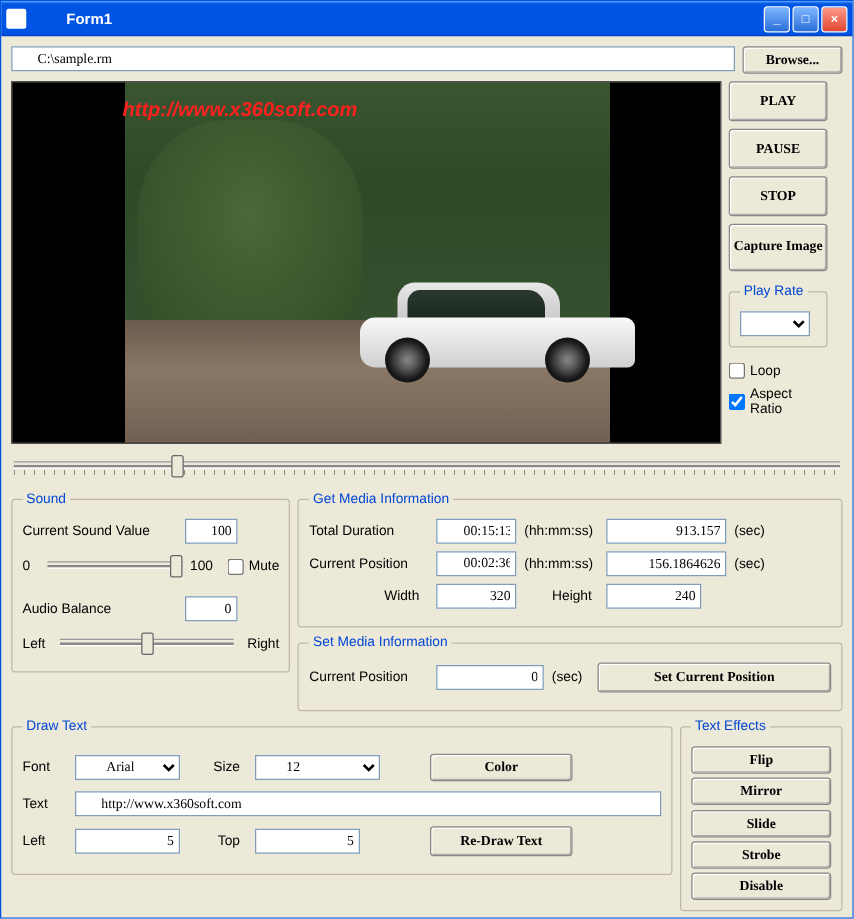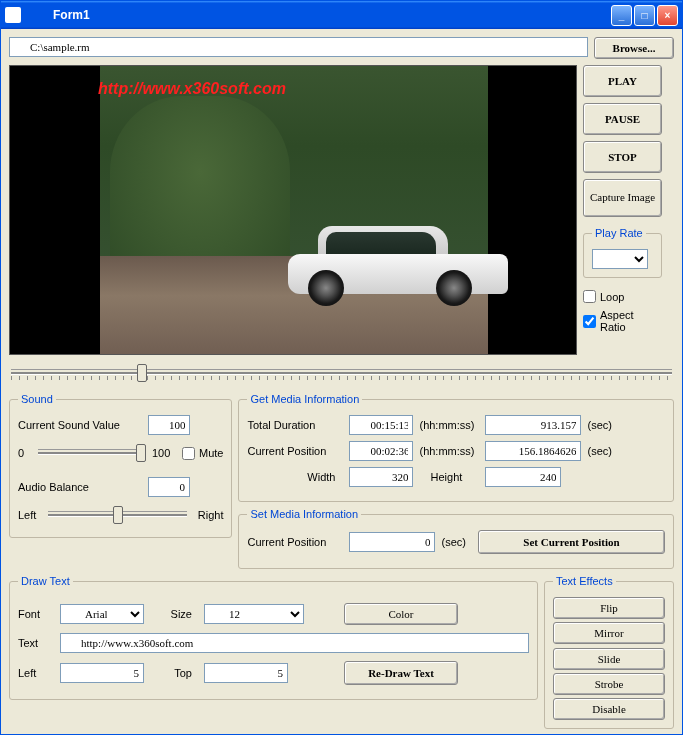--- a/index.html
+++ b/index.html
@@ -9,21 +9,21 @@
 .titlebar .icon { width: 16px; height: 16px; background: #fff; margin-right: 4px; border-radius: 2px; display: inline-block; }
 .titlebar .title { flex: 1; font-size: 12px; }
 .winbtns { display: flex; gap: 2px; }
 .winbtn { width: 21px; height: 21px; border-radius: 3px; border: 1px solid #fff; display: flex; align-items: center; justify-content: center; font-size: 10px; font-weight: bold; color: white; }
 .winbtn.min, .winbtn.max { background: linear-gradient(to bottom, #7eb6ff, #2a6fd8); }
 .winbtn.close { background: linear-gradient(to bottom, #ff9a8a, #e24531); }
 .content { padding: 8px; }
 .row { display: flex; gap: 6px; margin-bottom: 6px; }
 input[type=text], select { font-family: Tahoma; font-size: 11px; border: 1px solid #7f9db9; background: white; padding: 2px 20px; height: 20px; }
 input[type=text].ro { text-align: right; padding-right: 4px; }
-.btn { font-family: Tahoma; font-size: 11px; background: #ece9d8; border: 1px solid #888; border-radius: 3px; box-shadow: inset 1px 1px 0 #fff, inset -1px -1px 0 #aaa; text-align: center; cursor: default; display: flex; align-items: center; justify-content: center; }
+.btn { font-family: Tahoma; font-size: 11px; background: #ece9d8; border: 1px solid #888; border-radius: 3px; box-shadow: inset 1px 1px 0 #fff, inset -1px -1px 0 #aaa; text-align: center; cursor: default; display: flex; align-items: center; justify-content: center; font-weight: bold; }
 fieldset { border: 1px solid #bfb8a6; border-radius: 3px; padding: 10px 8px 8px 8px; position: relative; }
 legend { color: #0046d5; font-size: 11px; padding: 0 3px; background: #ece9d8; }
 .video { width: 568px; height: 290px; background: #000; border: 1px solid #555; position: relative; overflow: hidden; }
 .watermark { position: absolute; top: 14px; left: 88px; color: #ff2020; font-family: 'Arial Black', sans-serif; font-size: 16px; font-weight: 900; font-style: italic; }
 .scene { position: absolute; left: 90px; top: 0; width: 388px; height: 290px; }
 .sky { position: absolute; top: 0; left: 0; right: 0; height: 60px; background: linear-gradient(to bottom, #c8d8e0, #b8c8d0); }
 .trees { position: absolute; top: 0; left: 0; right: 0; height: 200px; background: linear-gradient(to bottom, #3a5530 0%, #2e4a26 40%, #355030 100%); }
 .bush { position: absolute; top: 30px; left: 10px; width: 180px; height: 190px; background: radial-gradient(ellipse at 50% 40%, #4a6838, #2e4a26); border-radius: 40% 40% 10% 10%; }
 .ground { position: absolute; bottom: 0; left: 0; right: 0; height: 100px; background: linear-gradient(to bottom, #6b5a4e 0%, #8a7866 40%, #705e52 100%); }
 .car { position: absolute; bottom: 50px; right: -20px; width: 220px; height: 80px; }
@@ -77,21 +77,21 @@
               <div class="wheel w1"></div>
               <div class="wheel w2"></div>
             </div>
         </div>
         <div class="watermark">http://www.x360soft.com</div>
       </div>
       <div class="rcol">
         <div class="btn" style="height:32px;font-weight:bold">PLAY</div>
         <div class="btn" style="height:32px;font-weight:bold">PAUSE</div>
         <div class="btn" style="height:32px;font-weight:bold">STOP</div>
-        <div class="btn" style="height:38px;font-weight:normal;line-height:1.2">Capture Image</div>
+        <div class="btn" style="height:38px;font-weight:bold;line-height:1.2">Capture Image</div>
         <fieldset style="margin-top:4px">
           <legend>Play Rate</legend>
           <select style="width:56px"><option>1x</option></select>
         </fieldset>
         <label class="chk" style="margin-top:6px">
           <input type="checkbox" style="">
             <span>Loop</span>
         </label>
         <label class="chk">
           <input type="checkbox" checked="" style="">
@@ -157,21 +157,21 @@
           <div class="row" style="align-items:center">
             <span class="lbl" style="width:96px">Current Position</span>
             <input type="text" class="ro" style="width: 64px;" value="00:02:36">
             <span class="lbl" style="width:60px">(hh:mm:ss)</span>
             <input type="text" class="ro" style="width: 96px;" value="156.1864626">
             <span class="lbl">(sec)</span>
           </div>
           <div class="row" style="align-items:center">
             <span class="lbl" style="width:96px;text-align:right;padding-right:8px">Width</span>
             <input type="text" class="ro" style="width: 64px;" value="320">
-            <span class="lbl" style="width:60px;text-align:center;padding-right:6px">Height</span>
+            <span class="lbl" style="width:60px;text-align:right;padding-right:6px">Height</span>
             <input type="text" class="ro" style="width: 76px;" value="240">
           </div>
         </fieldset>
 
         <fieldset>
           <legend>Set Media Information</legend>
           <div class="row" style="align-items:center">
             <span class="lbl" style="width:96px">Current Position</span>
             <input type="text" class="ro" style="width: 86px;" value="0">
             <span class="lbl">(sec)</span>

